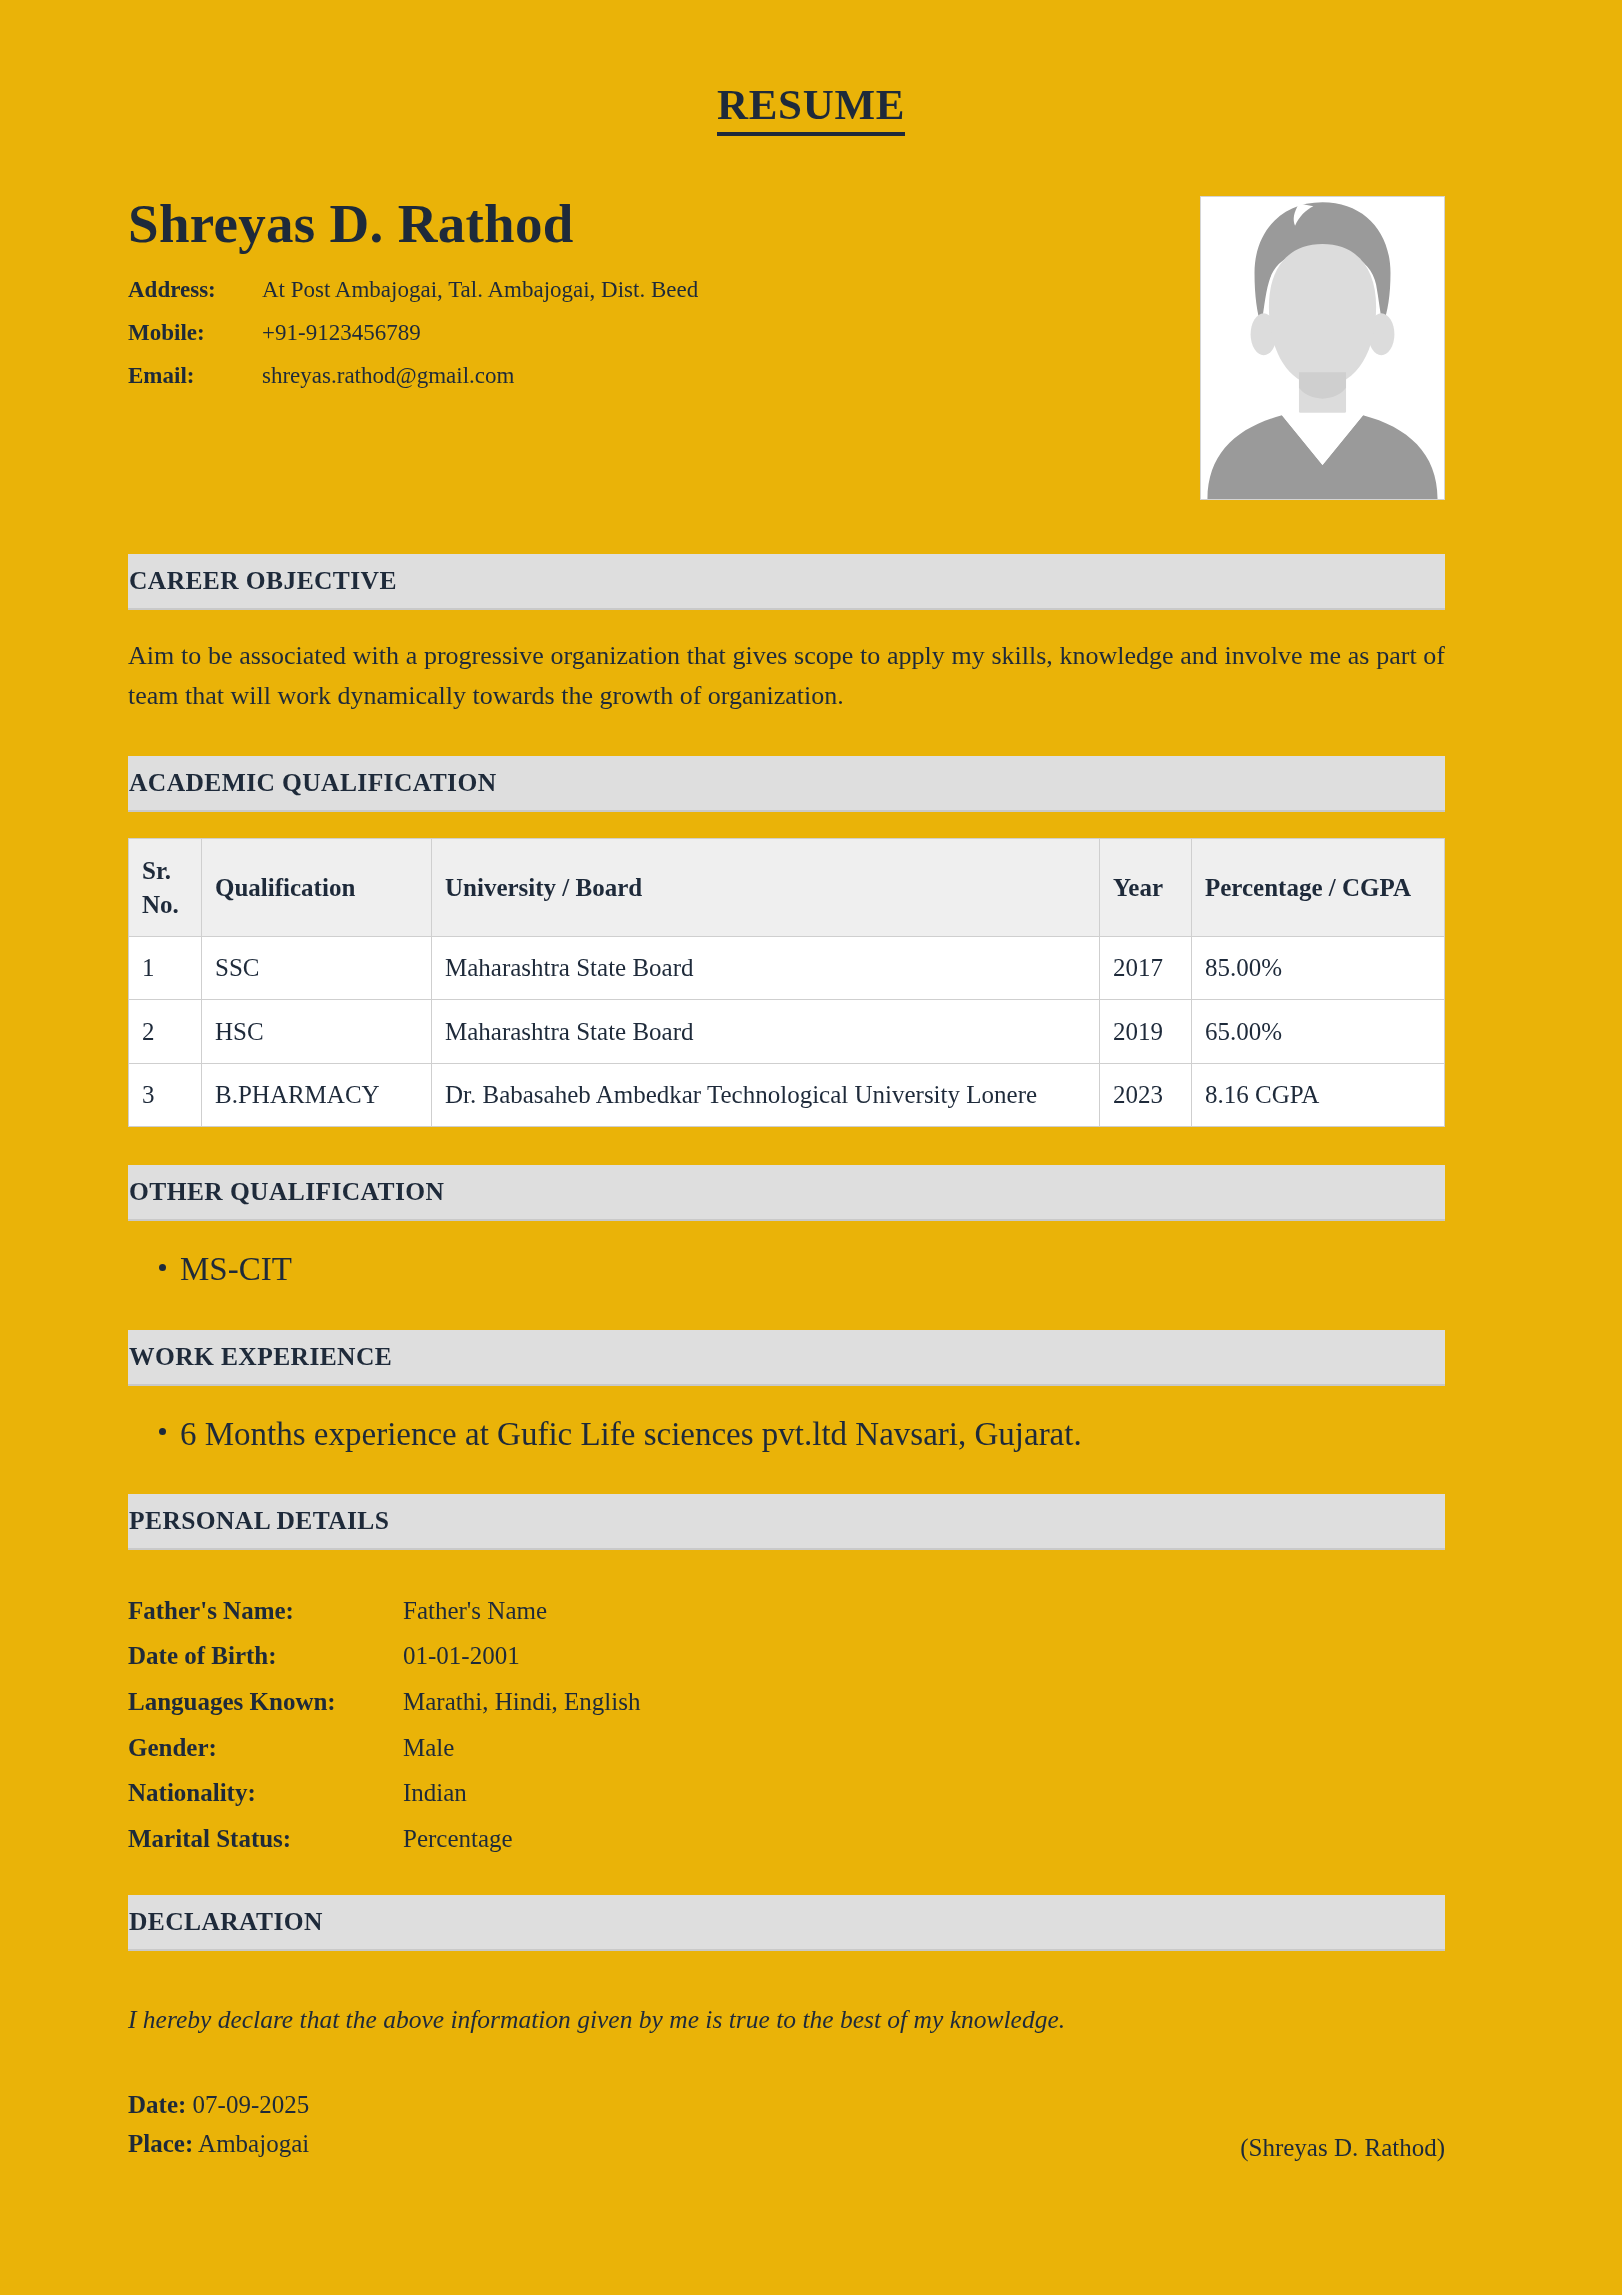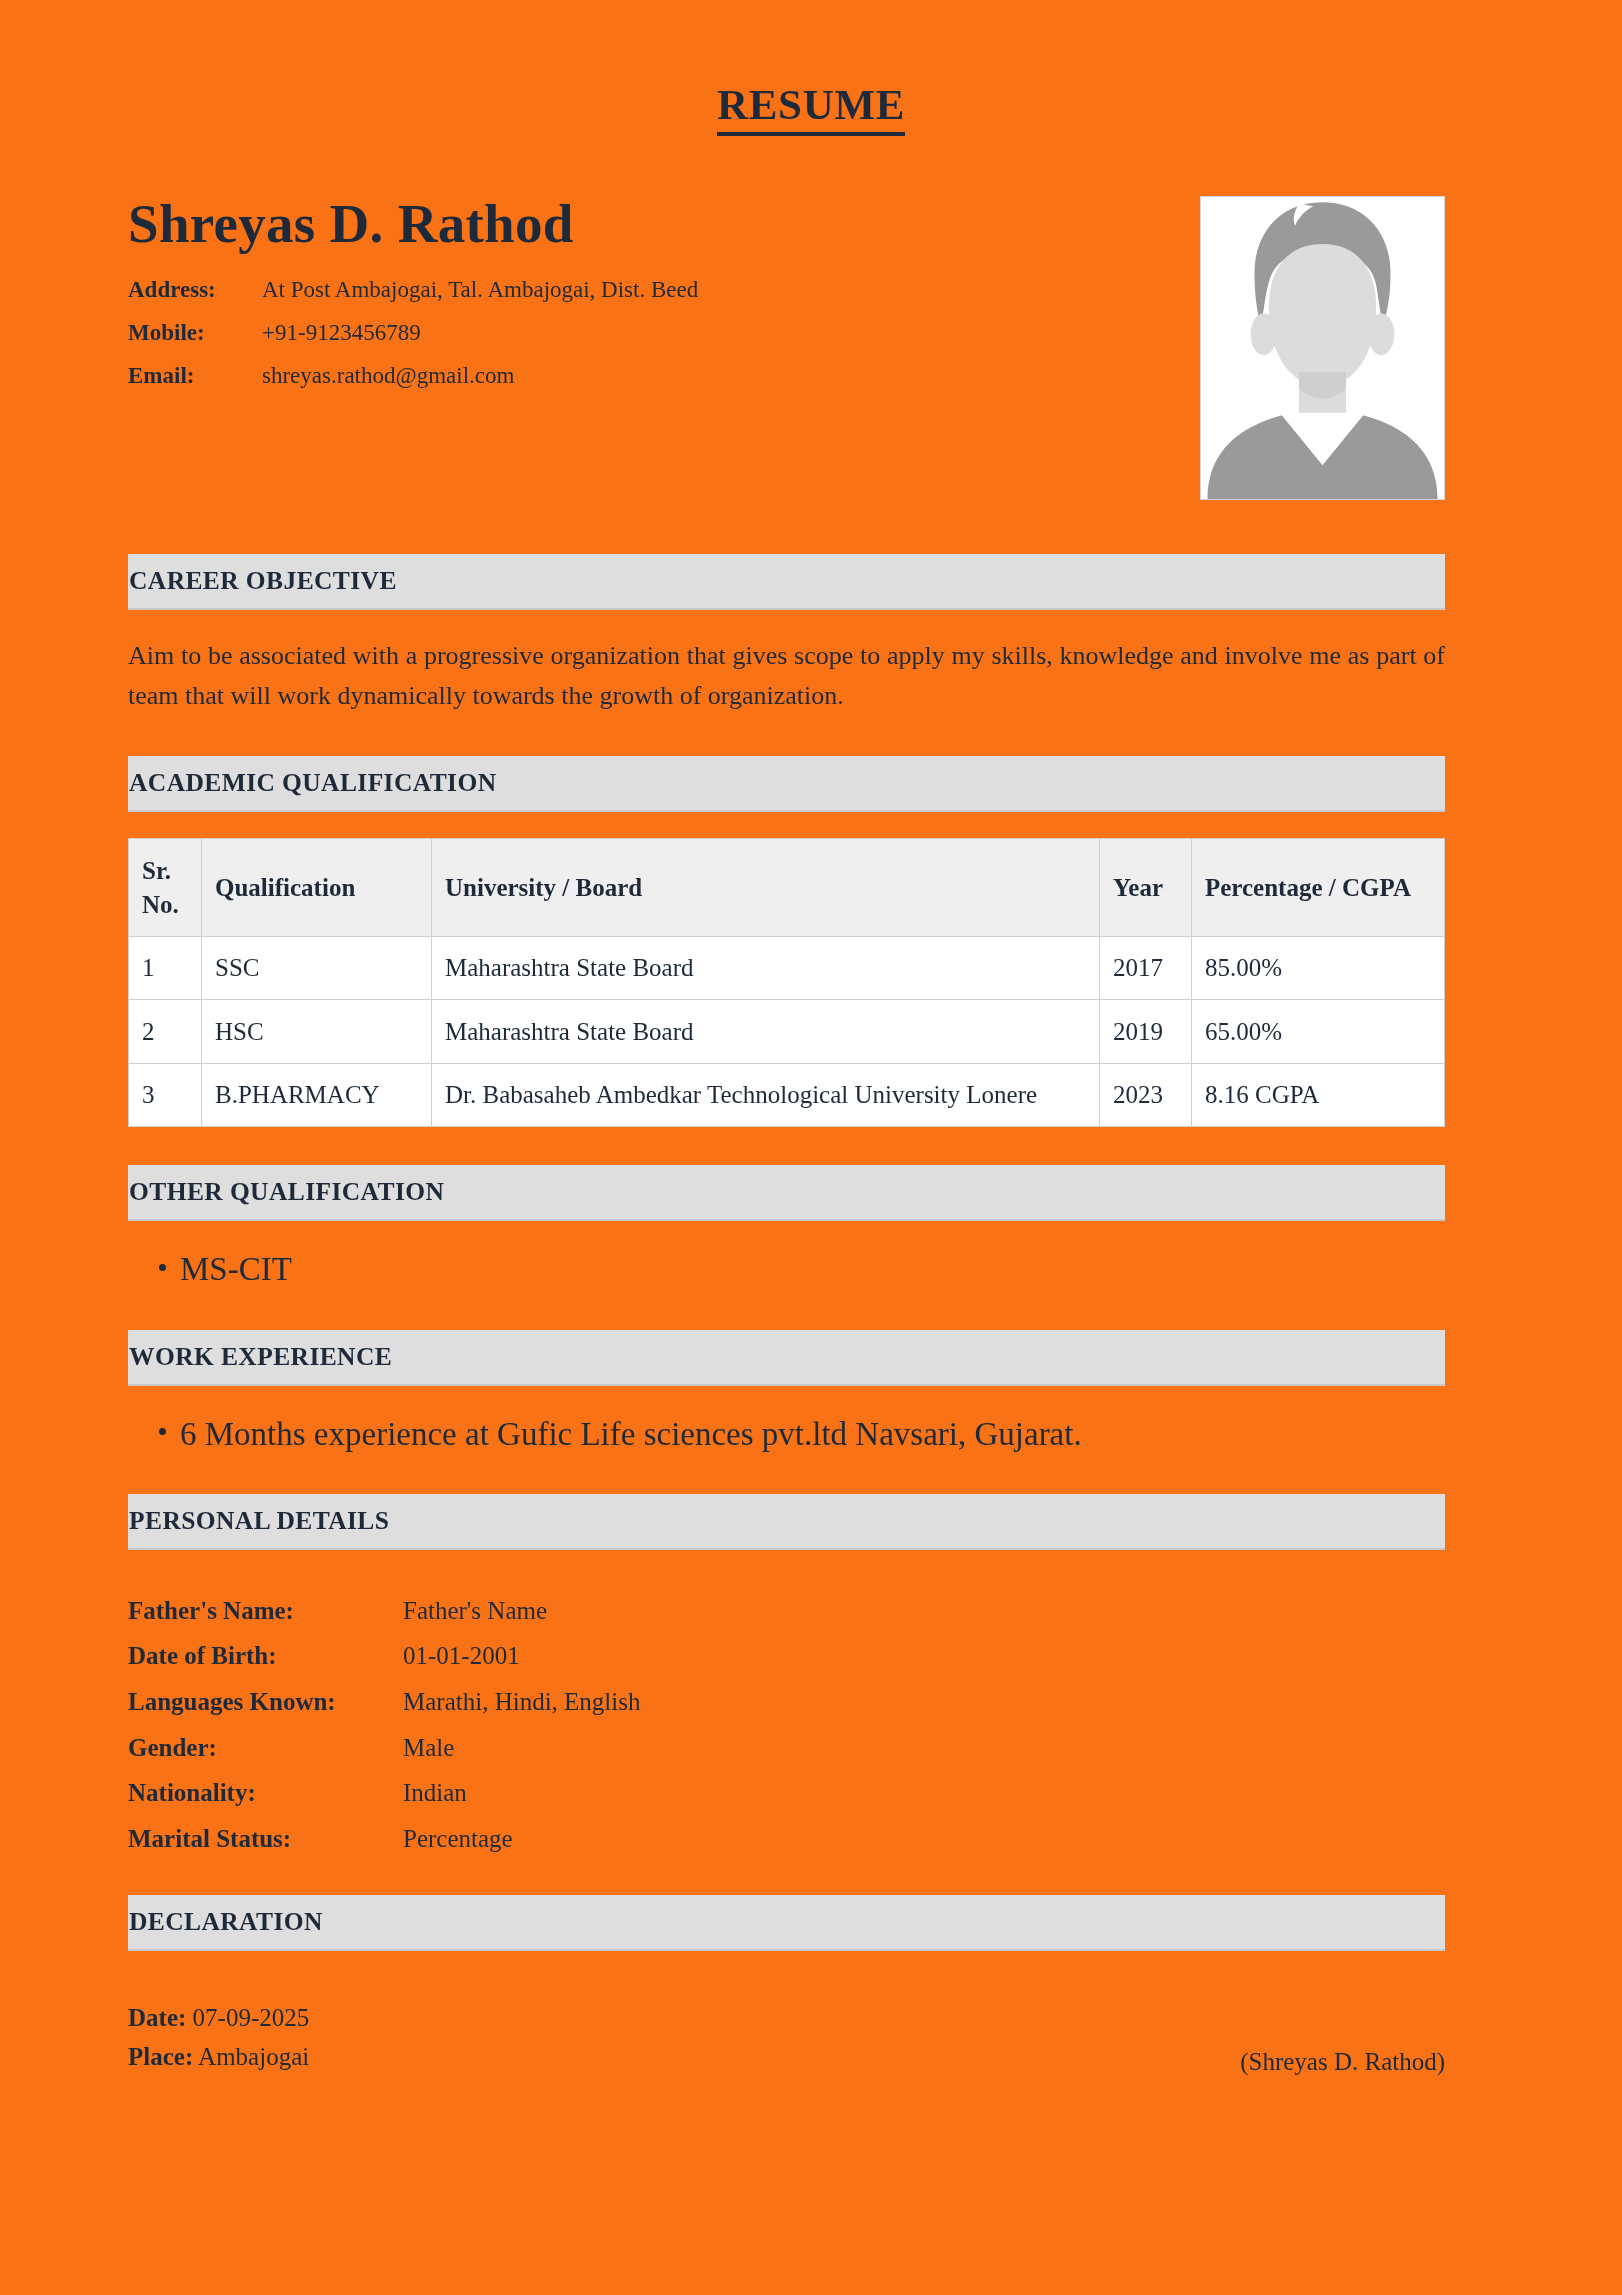--- a/index.html
+++ b/index.html
@@ -11,21 +11,21 @@
     width: 1622px;
     height: 2295px;
     font-family: "Liberation Serif", "DejaVu Serif", serif;
     color: #1e2a3a;
     -webkit-font-smoothing: antialiased;
   }
   .page {
     position: relative;
     width: 1622px;
     height: 2295px;
-    background: #f97316;
+    background: #eab308;
     box-sizing: border-box;
     padding: 0 177px 0 128px;
   }
 
   
   .doc-title-wrap {
     padding-top: 82px;
     text-align: center;
     
     margin-left: -128px;
@@ -339,20 +339,21 @@
       <span class="pd-label">Nationality:</span>
       <span class="pd-value">Indian</span>
     </div>
     <div class="pd-row">
       <span class="pd-label">Marital Status:</span>
       <span class="pd-value">Percentage</span>
     </div>
   </div>
 
   <div class="section-bar sec-declare">DECLARATION</div>
+  <p class="declaration-text">I hereby declare that the above information given by me is true to the best of my knowledge.</p>
 
   <div class="signature-block">
     <div class="sig-left">
       <div>
         <span class="lbl">Date:</span>
         <span>07-09-2025</span>
       </div>
       <div>
         <span class="lbl">Place:</span>
         <span>Ambajogai</span>

